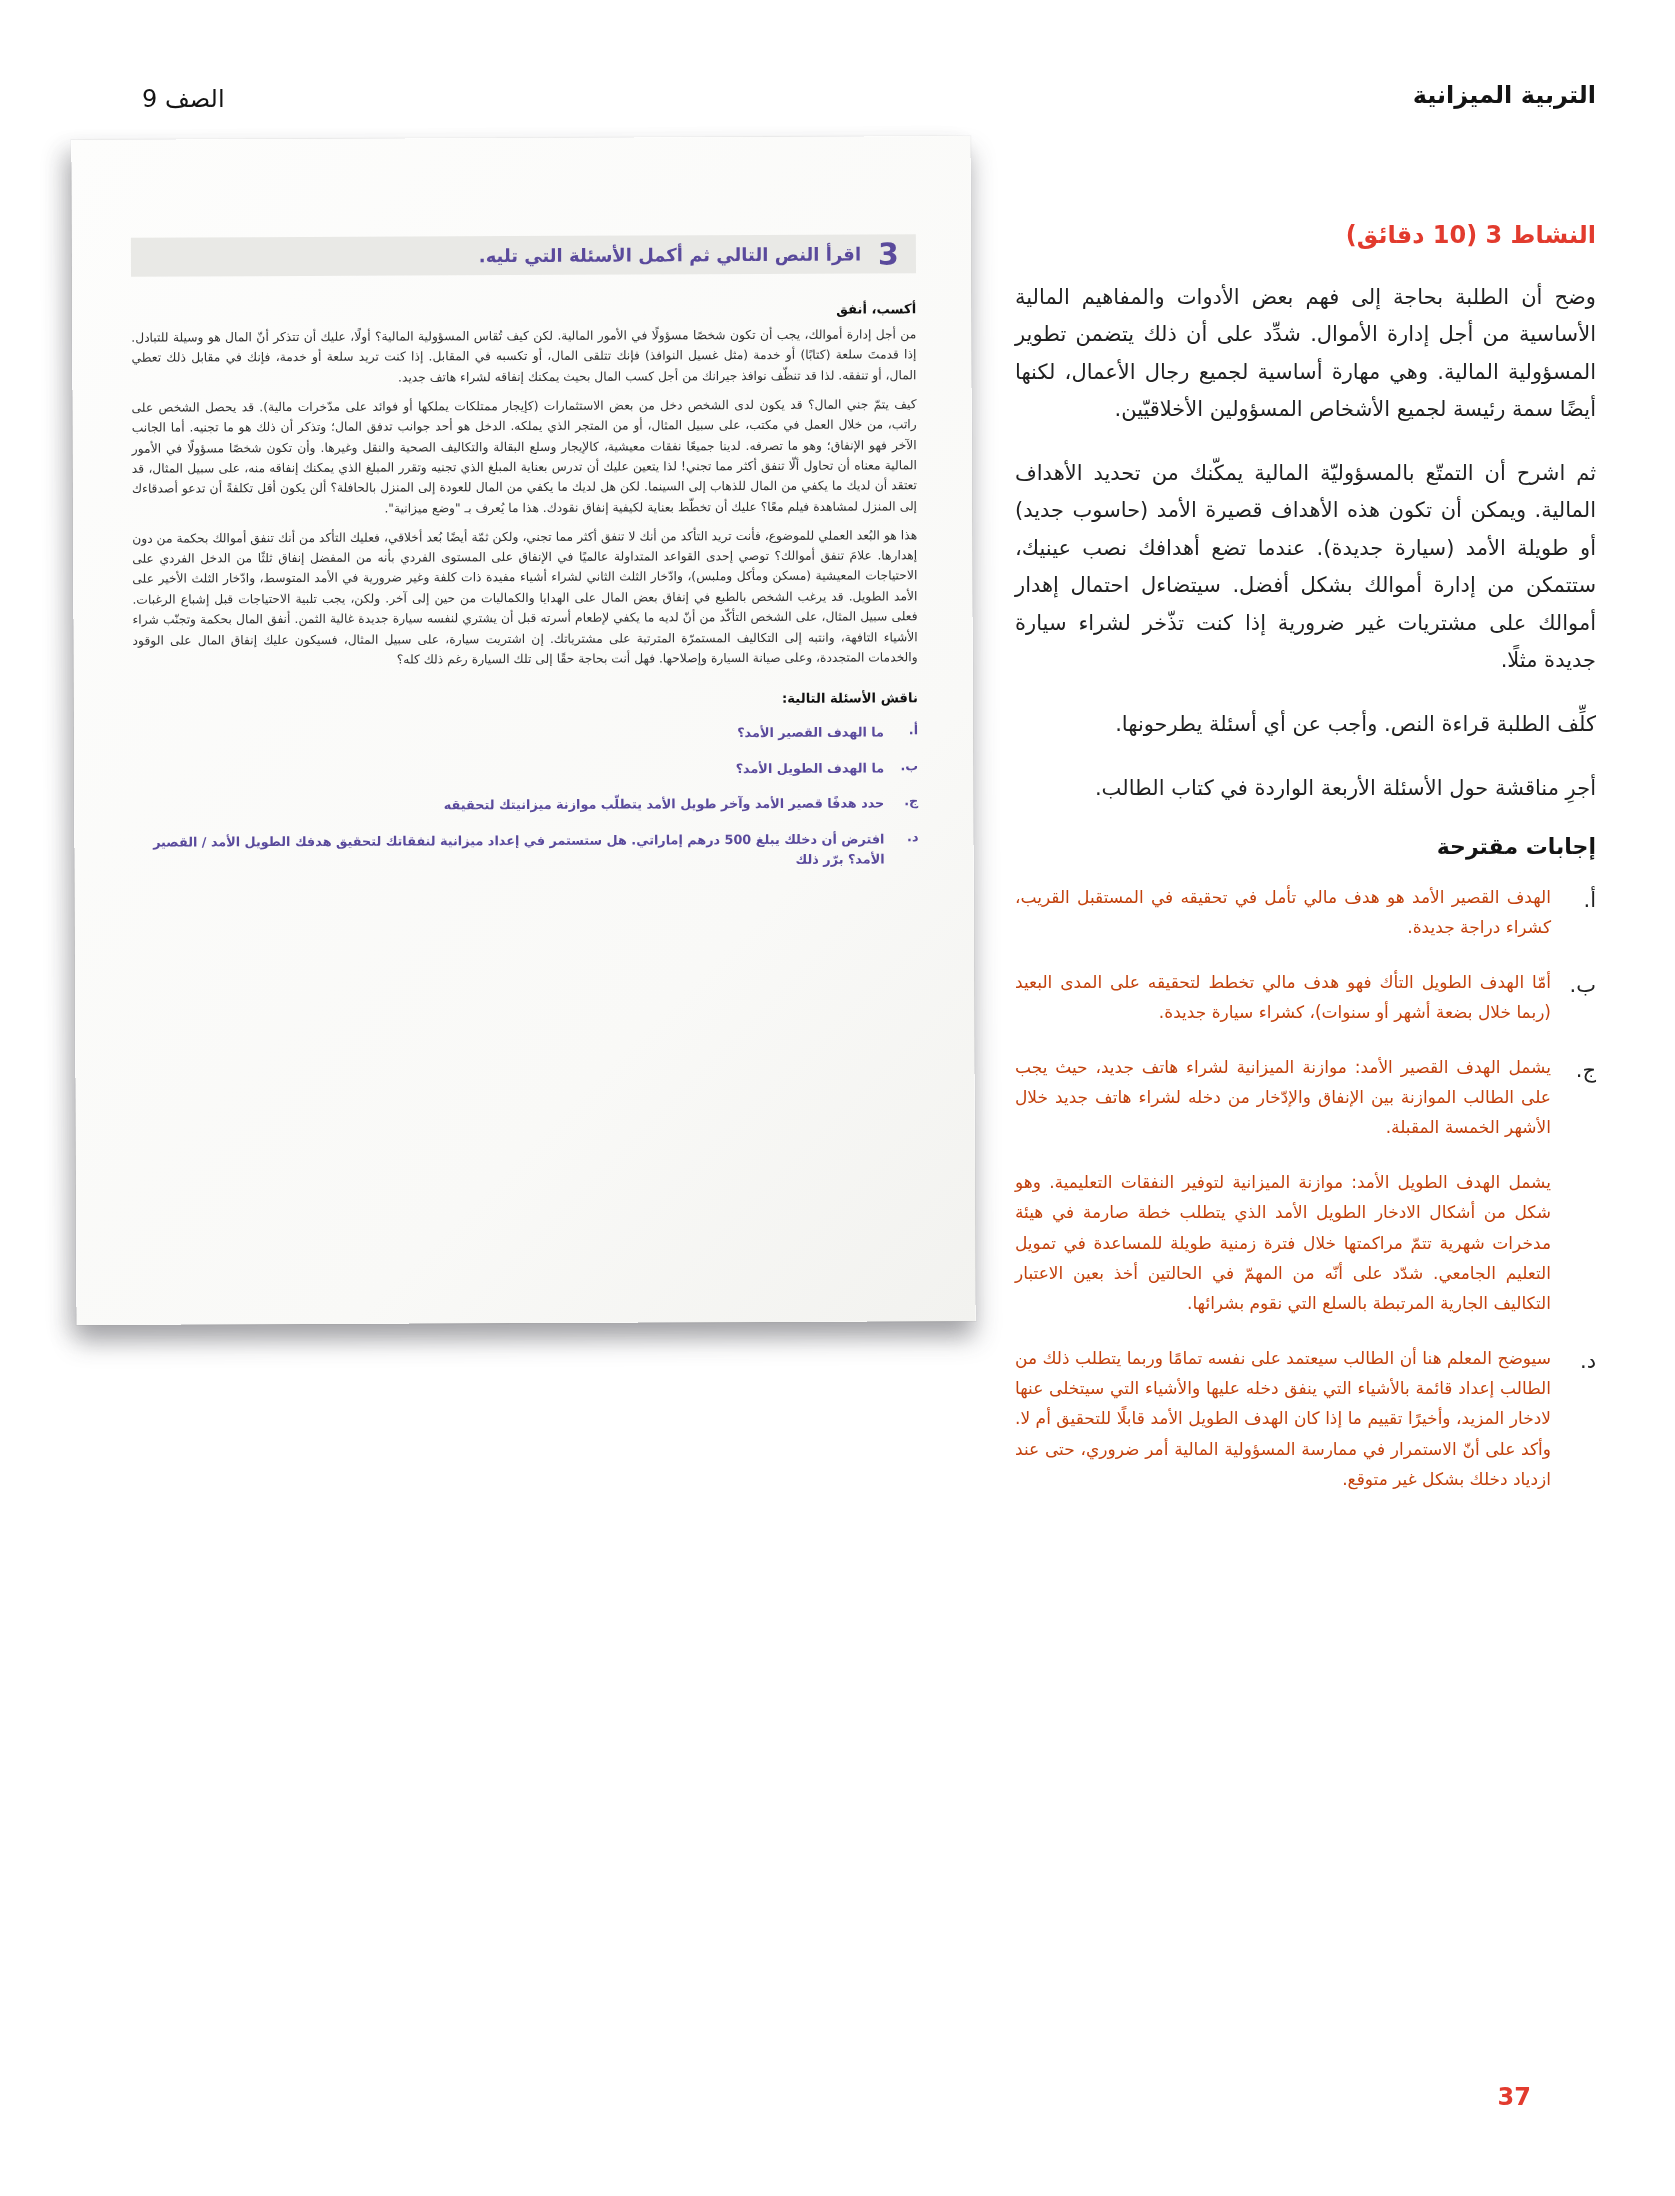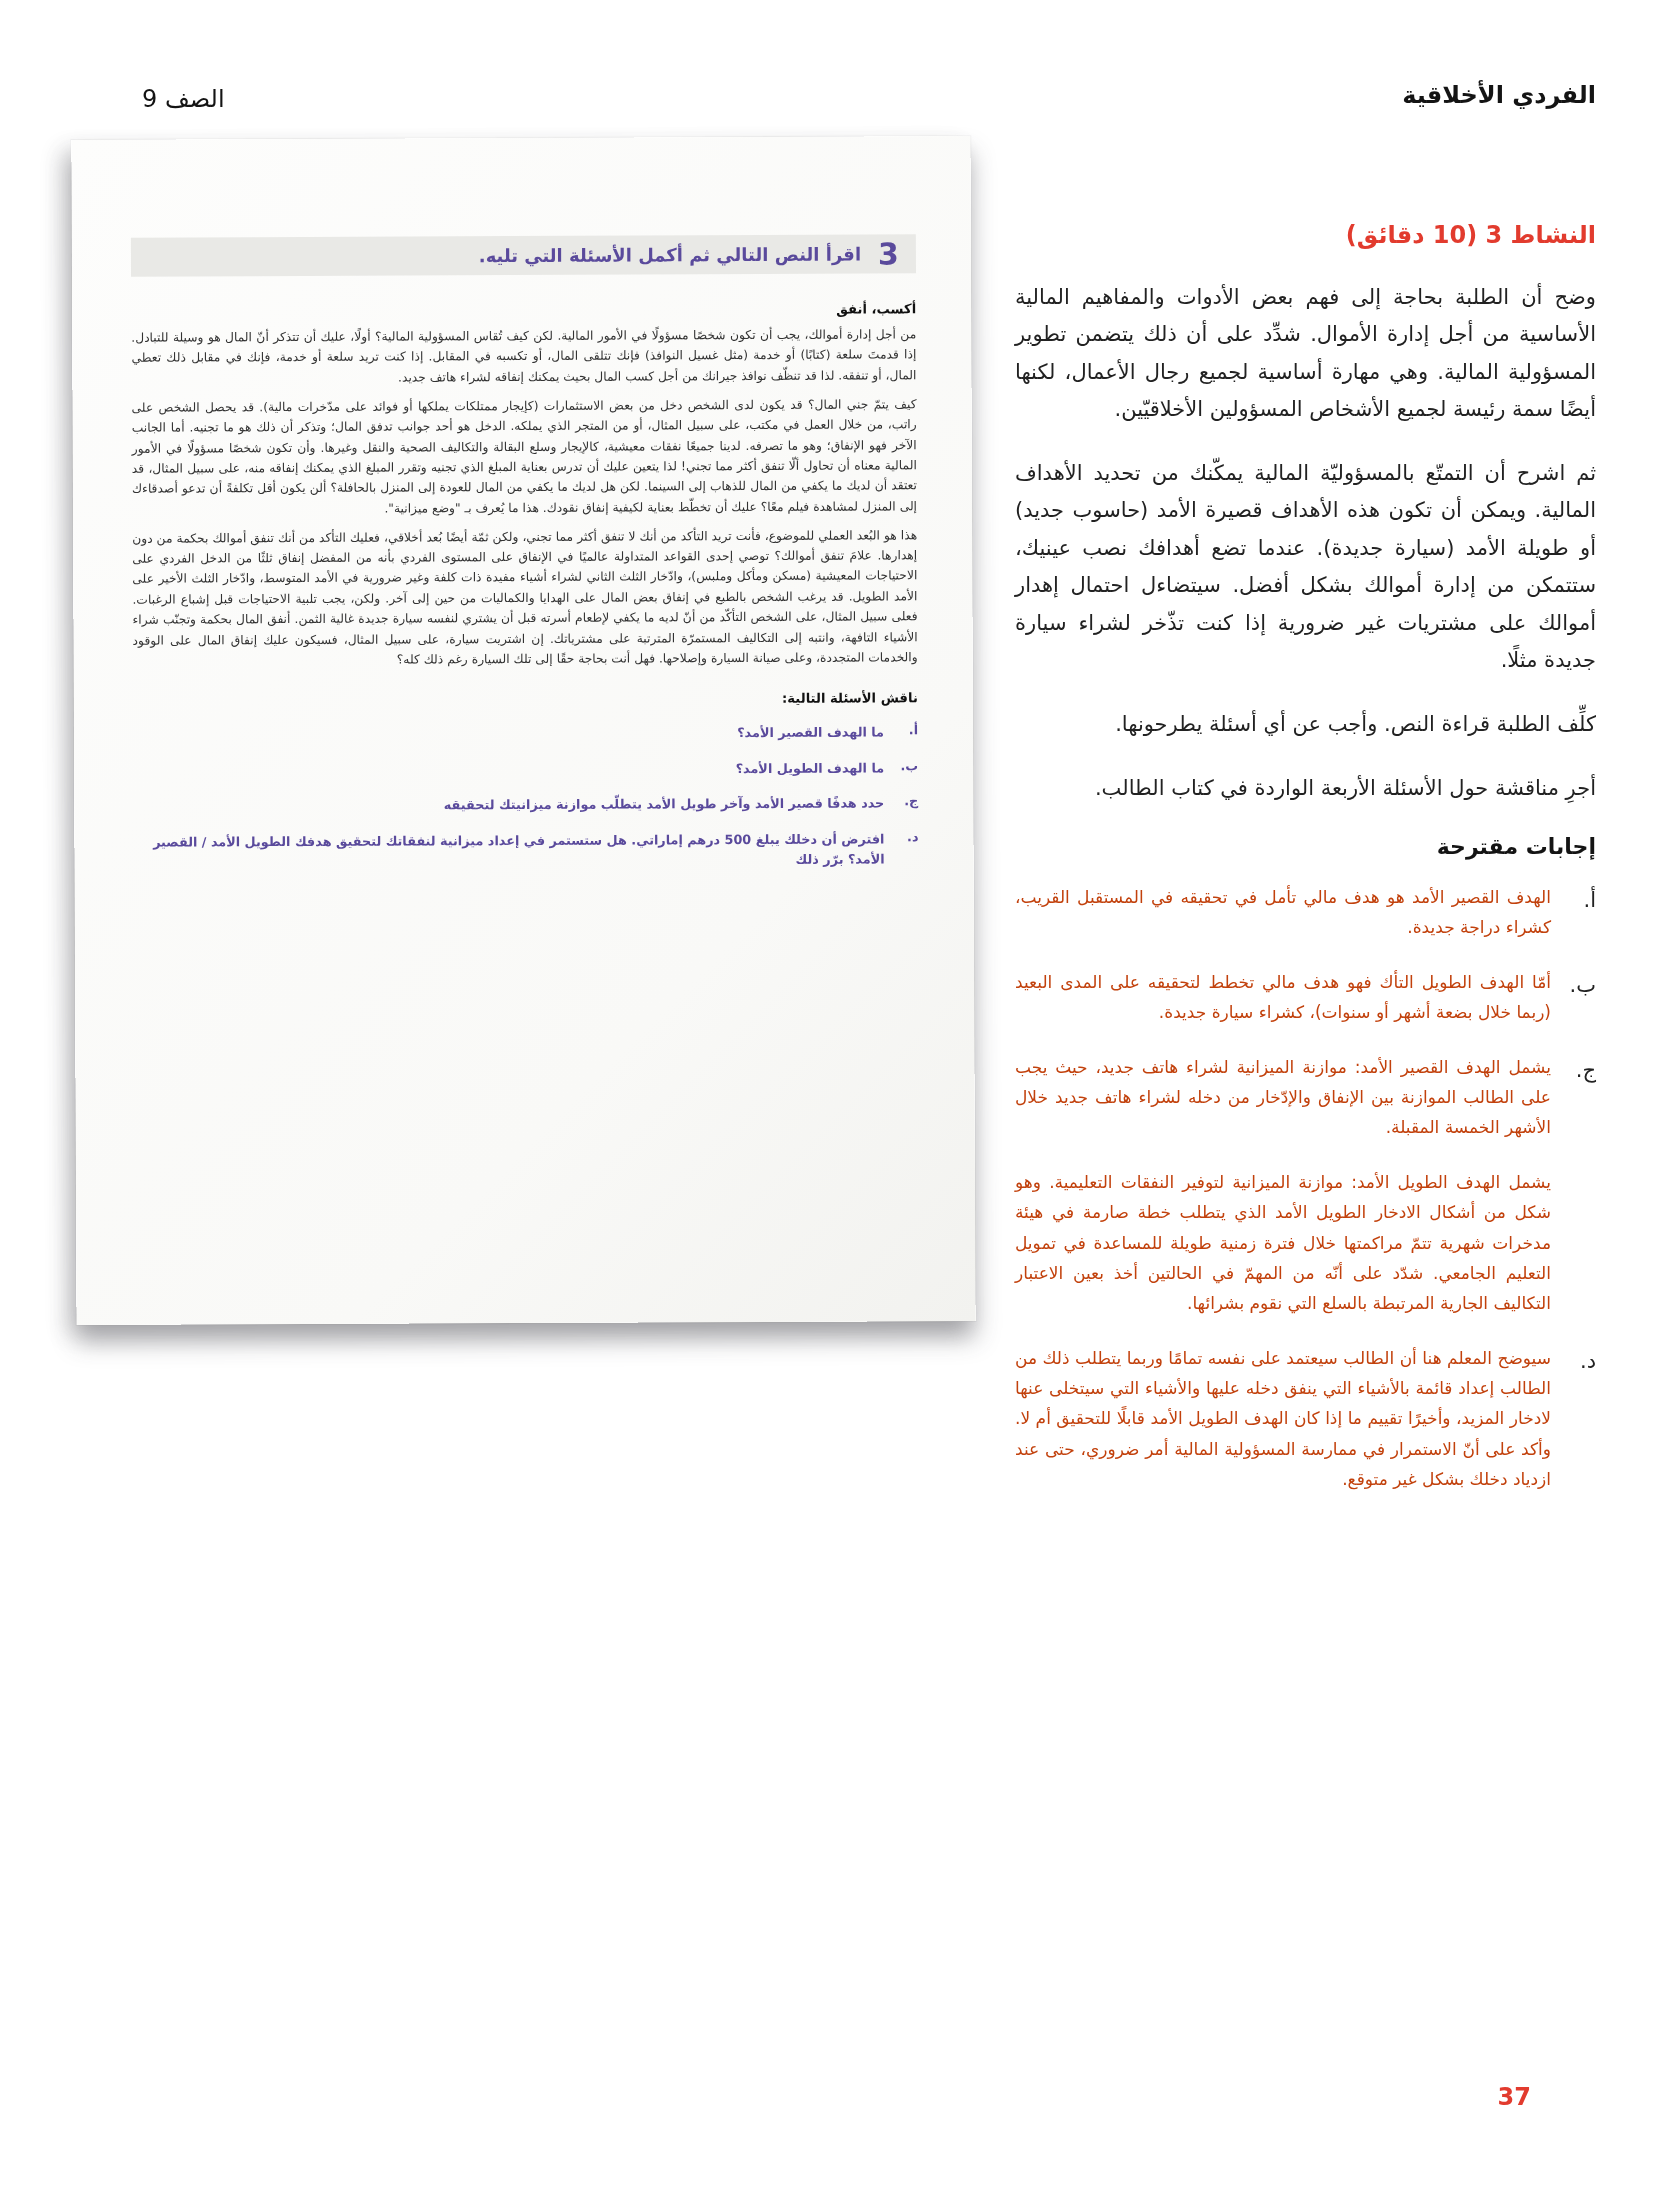--- a/index.html
+++ b/index.html
@@ -41,21 +41,21 @@
   .panel-section-title { font-size:13.2px; font-weight:bold; margin-bottom:7.6px; color:#111; }
   .panel-para { font-size:12.3px; line-height:1.66; text-align:justify; color:#333; margin-bottom:8.5px; }
   .discuss-title { font-size:13.2px; font-weight:bold; margin:23px 0 17px; color:#111; }
   .q { display:flex; margin-bottom:15px; color:#5a4a9c; }
   .q .qm { flex:0 0 34px; font-size:12.8px; font-weight:bold; }
   .q .qt { flex:1; font-size:12.8px; font-weight:bold; line-height:1.6; }
 </style>
 </head>
 <body>
 
-<div class="header-right">الفردي الأخلاقية</div>
+<div class="header-right">التربية الميزانية</div>
 <div class="header-left">الصف 9</div>
 
 <div class="scan-panel">
   <div class="panel-inner">
     <div class="panel-bar">
       <span class="num">3</span>
       <span class="ttl">اقرأ النص التالي ثم أكمل الأسئلة التي تليه.</span>
     </div>
 
     <div class="panel-section-title">أكسب، أنفق</div>

